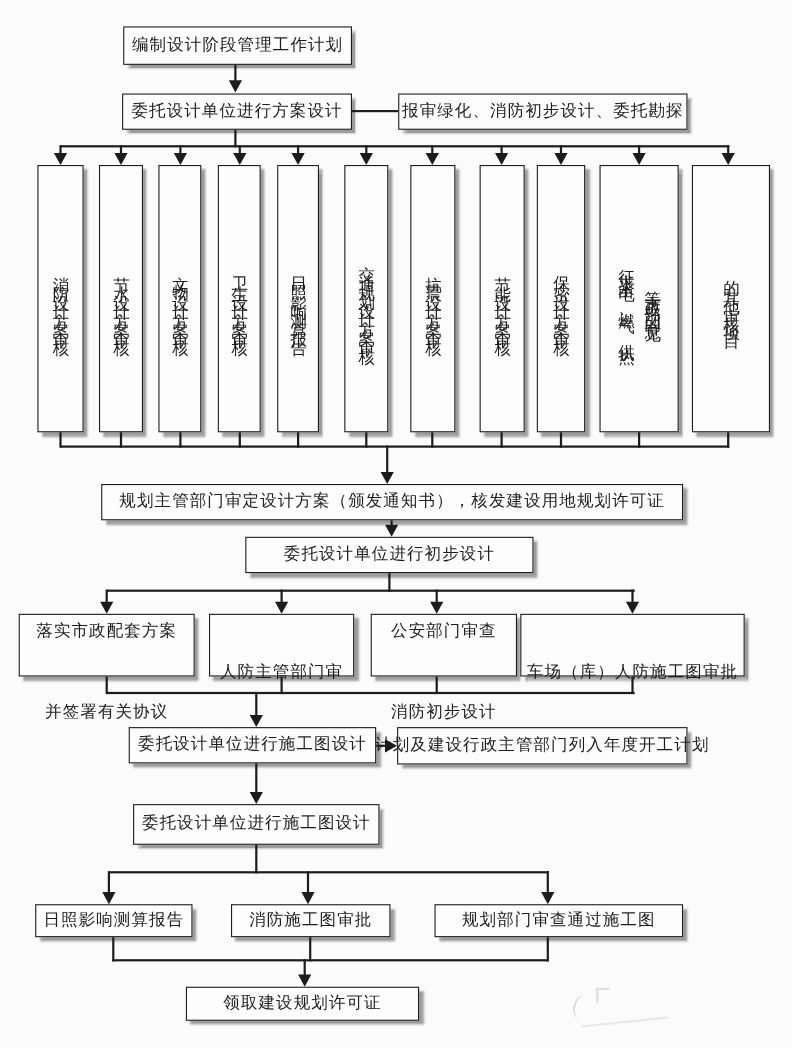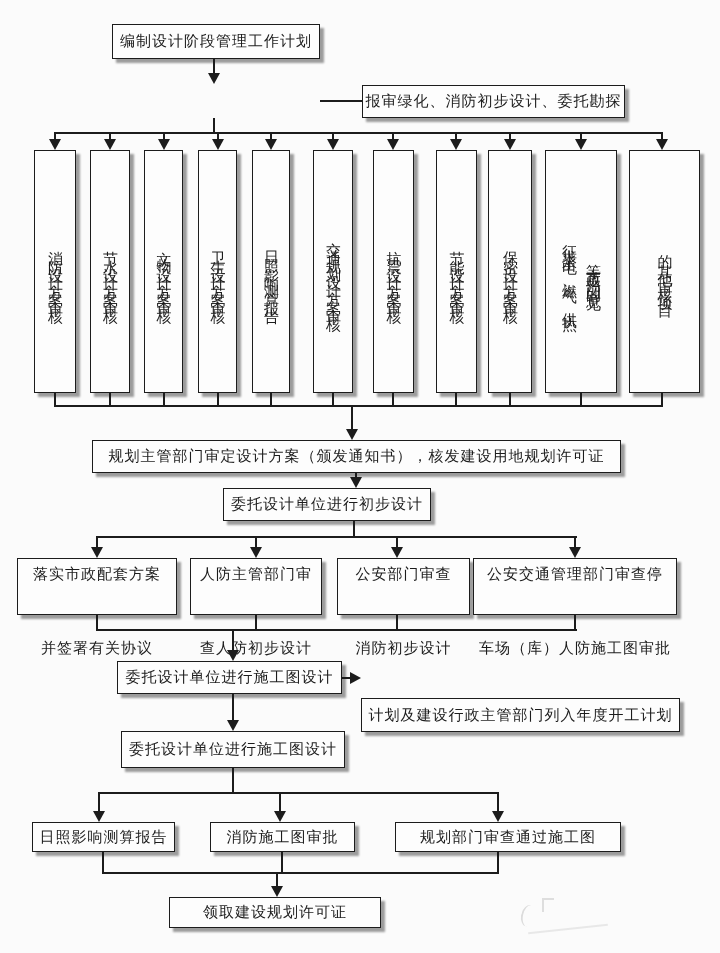--- a/index.html
+++ b/index.html
@@ -1,19 +1,19 @@
 <!DOCTYPE html>
 <html><head>
 <meta charset="utf-8">
 <style>
   html,body { margin:0; padding:0; background:#ffffff; }
   .canvas {
     position:relative; width:720px; height:953px;
     background:#fbfbfb; overflow:hidden;
-    font-family:Liberation Serif, serif;
+    font-family:Liberation Sans, sans-serif;
     color:#1c1c1c;
   }
   .box {
     position:absolute; box-sizing:border-box;
     border:1.5px solid #1c1c1c; background:#fdfdfd;
     box-shadow:4px 4px 2px #9c9c9c;
     display:flex; align-items:center; justify-content:center;
     text-align:center; font-size:15px; line-height:1.25;
     letter-spacing:1px; white-space:nowrap;
   }
@@ -40,20 +40,21 @@
 </head>
 <body>
 
 <div class="canvas">
 
   <div class="box" style="left:112px;top:24px;width:208px;height:35px">编制设计阶段管理工作计划</div>
 
   <div class="vline" style="left:213px;top:59px;height:15px"></div>
   <div class="ah-d" style="left:208px;top:73px"></div>
 
+  <div class="box" style="left:111px;top:85px;width:209px;height:33px">委托设计单位进行方案设计</div>
   <div class="hline" style="left:320px;top:100px;width:42px"></div>
   <div class="box" style="left:362px;top:85px;width:263px;height:33px">报审绿化、消防初步设计、委托勘探</div>
 
   <div class="vline" style="left:213px;top:118px;height:16px"></div>
   <div class="hline" style="left:55px;top:132px;width:608px"></div>
 
   <div class="vline" style="left:54px;top:132px;height:9px"></div>
   <div class="ah-d" style="left:49px;top:139px"></div>
   <div class="vline" style="left:109px;top:132px;height:9px"></div>
   <div class="ah-d" style="left:104px;top:139px"></div>
@@ -124,21 +125,21 @@
   <div class="vline" style="left:661px;top:393px;height:14px"></div>
   <div class="hline" style="left:55px;top:405px;width:608px"></div>
   <div class="vline" style="left:351px;top:405px;height:26px"></div>
   <div class="ah-d" style="left:346px;top:429px"></div>
 
   <div class="box" style="left:92px;top:440px;width:529px;height:33px">规划主管部门审定设计方案（颁发通知书），核发建设用地规划许可证</div>
 
   <div class="vline" style="left:355px;top:473px;height:6px"></div>
   <div class="ah-d" style="left:350px;top:477px"></div>
 
-  <div class="box" style="left:223px;top:488px;width:208px;height:33px">委托设计单位进行初步设计</div>
+  <div class="box" style="left:223px;top:488px;width:262px;height:33px">委托设计单位进行初步设计</div>
 
   <div class="vline" style="left:353px;top:521px;height:17px"></div>
   <div class="hline" style="left:97px;top:536px;width:480px"></div>
   <div class="vline" style="left:96px;top:536px;height:13px"></div>
   <div class="ah-d" style="left:91px;top:547px"></div>
   <div class="vline" style="left:255px;top:536px;height:13px"></div>
   <div class="ah-d" style="left:250px;top:547px"></div>
   <div class="vline" style="left:396px;top:536px;height:13px"></div>
   <div class="ah-d" style="left:391px;top:547px"></div>
   <div class="vline" style="left:574px;top:536px;height:13px"></div>
@@ -146,48 +147,46 @@
 
   <div class="box two-line" style="left:17px;top:558px;width:160px;height:57px">
     <div>
       <span class="l">落实市政配套方案</span>
       <span class="l">并签署有关协议</span>
     </div>
   </div>
   <div class="box two-line" style="left:190px;top:558px;width:132px;height:57px">
     <div>
       <span class="l">人防主管部门审</span>
-      <span class="l">查人防初步设计</span>
     </div>
   </div>
   <div class="box two-line" style="left:337px;top:558px;width:133px;height:57px">
     <div>
       <span class="l">公安部门审查</span>
       <span class="l">消防初步设计</span>
     </div>
   </div>
   <div class="box two-line" style="left:473px;top:558px;width:204px;height:57px">
     <div>
-      <span class="l">公安交通管理部门审查停</span>
       <span class="l">车场（库）人防施工图审批</span>
     </div>
   </div>
 
   <div class="vline" style="left:96px;top:615px;height:16px"></div>
   <div class="vline" style="left:255px;top:615px;height:16px"></div>
   <div class="vline" style="left:396px;top:615px;height:16px"></div>
   <div class="vline" style="left:574px;top:615px;height:16px"></div>
   <div class="hline" style="left:97px;top:629px;width:480px"></div>
   <div class="vline" style="left:232px;top:629px;height:23px"></div>
   <div class="ah-d" style="left:227px;top:650px"></div>
 
   <div class="box" style="left:117px;top:661px;width:225px;height:33px">委托设计单位进行施工图设计</div>
   <div class="hline" style="left:342px;top:677px;width:10px"></div>
   <div class="ah-r" style="left:350px;top:672px"></div>
-  <div class="box" style="left:361px;top:698px;width:319px;height:34px">计划及建设行政主管部门列入年度开工计划</div>
+  <div class="box" style="left:361px;top:661px;width:264px;height:34px">计划及建设行政主管部门列入年度开工计划</div>
 
   <div class="vline" style="left:232px;top:694px;height:27px"></div>
   <div class="ah-d" style="left:227px;top:720px"></div>
 
   <div class="box" style="left:121px;top:731px;width:224px;height:37px">委托设计单位进行施工图设计</div>
 
   <div class="vline" style="left:232px;top:768px;height:26px"></div>
   <div class="hline" style="left:99px;top:792px;width:400px"></div>
   <div class="vline" style="left:98px;top:792px;height:21px"></div>
   <div class="ah-d" style="left:93px;top:811px"></div>

